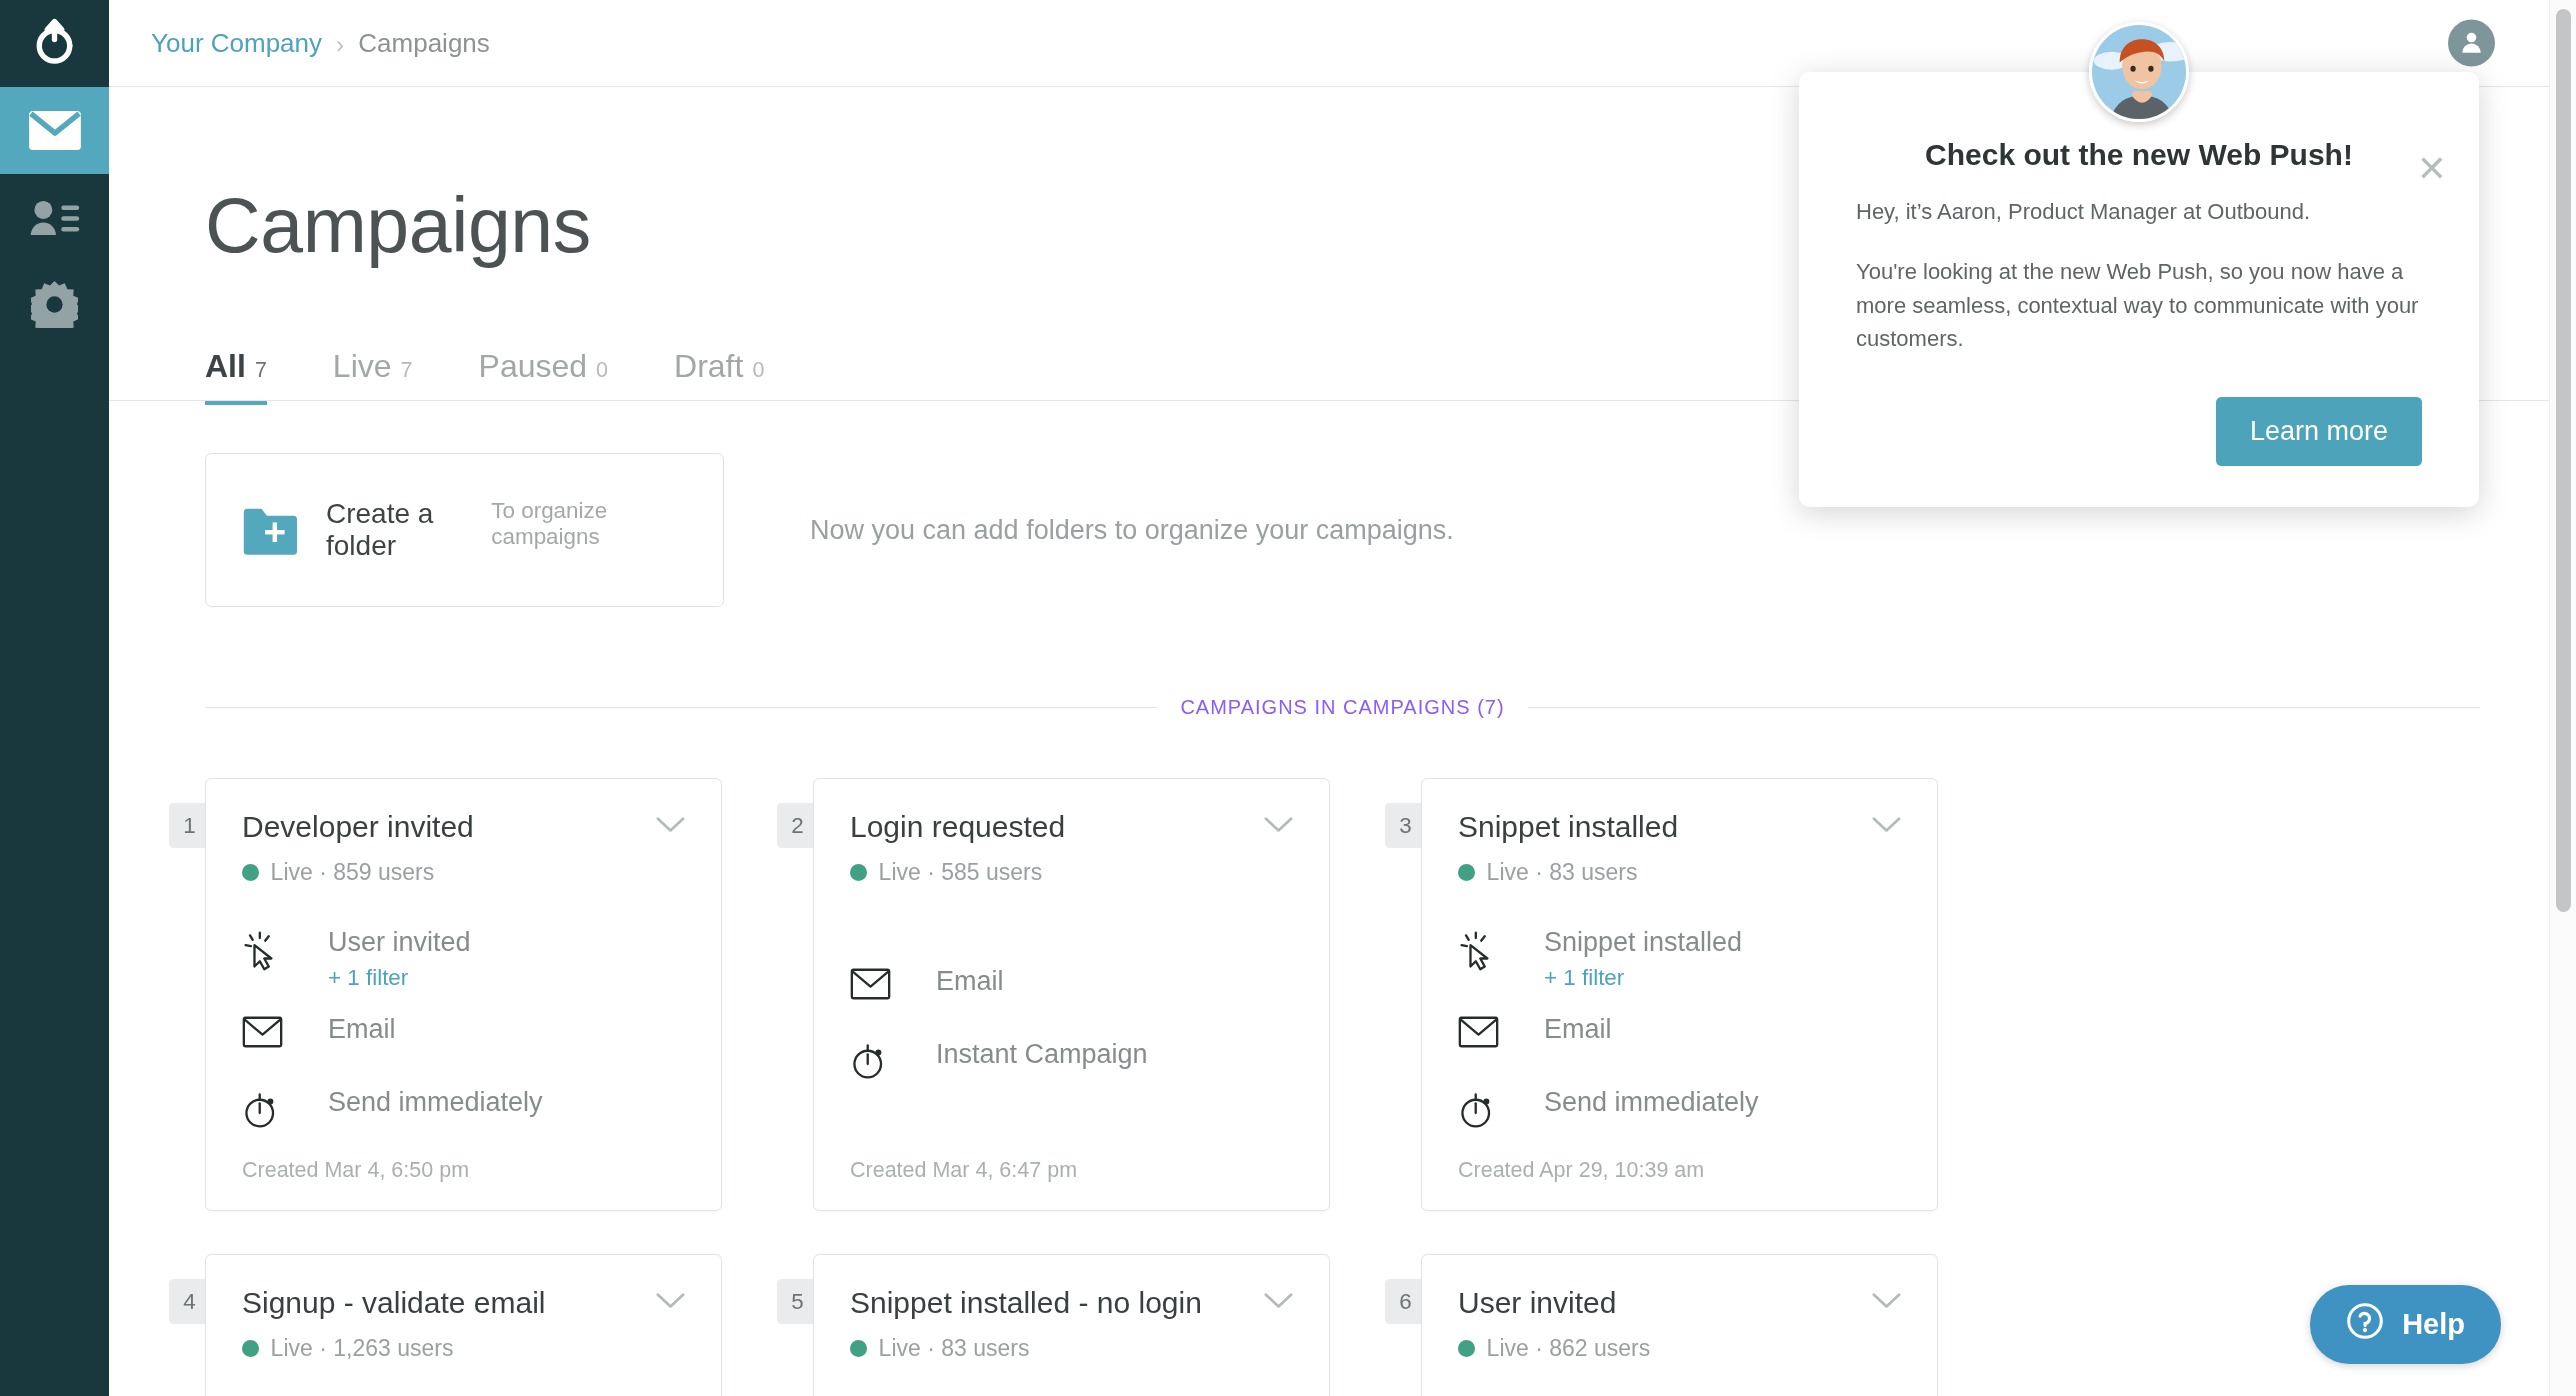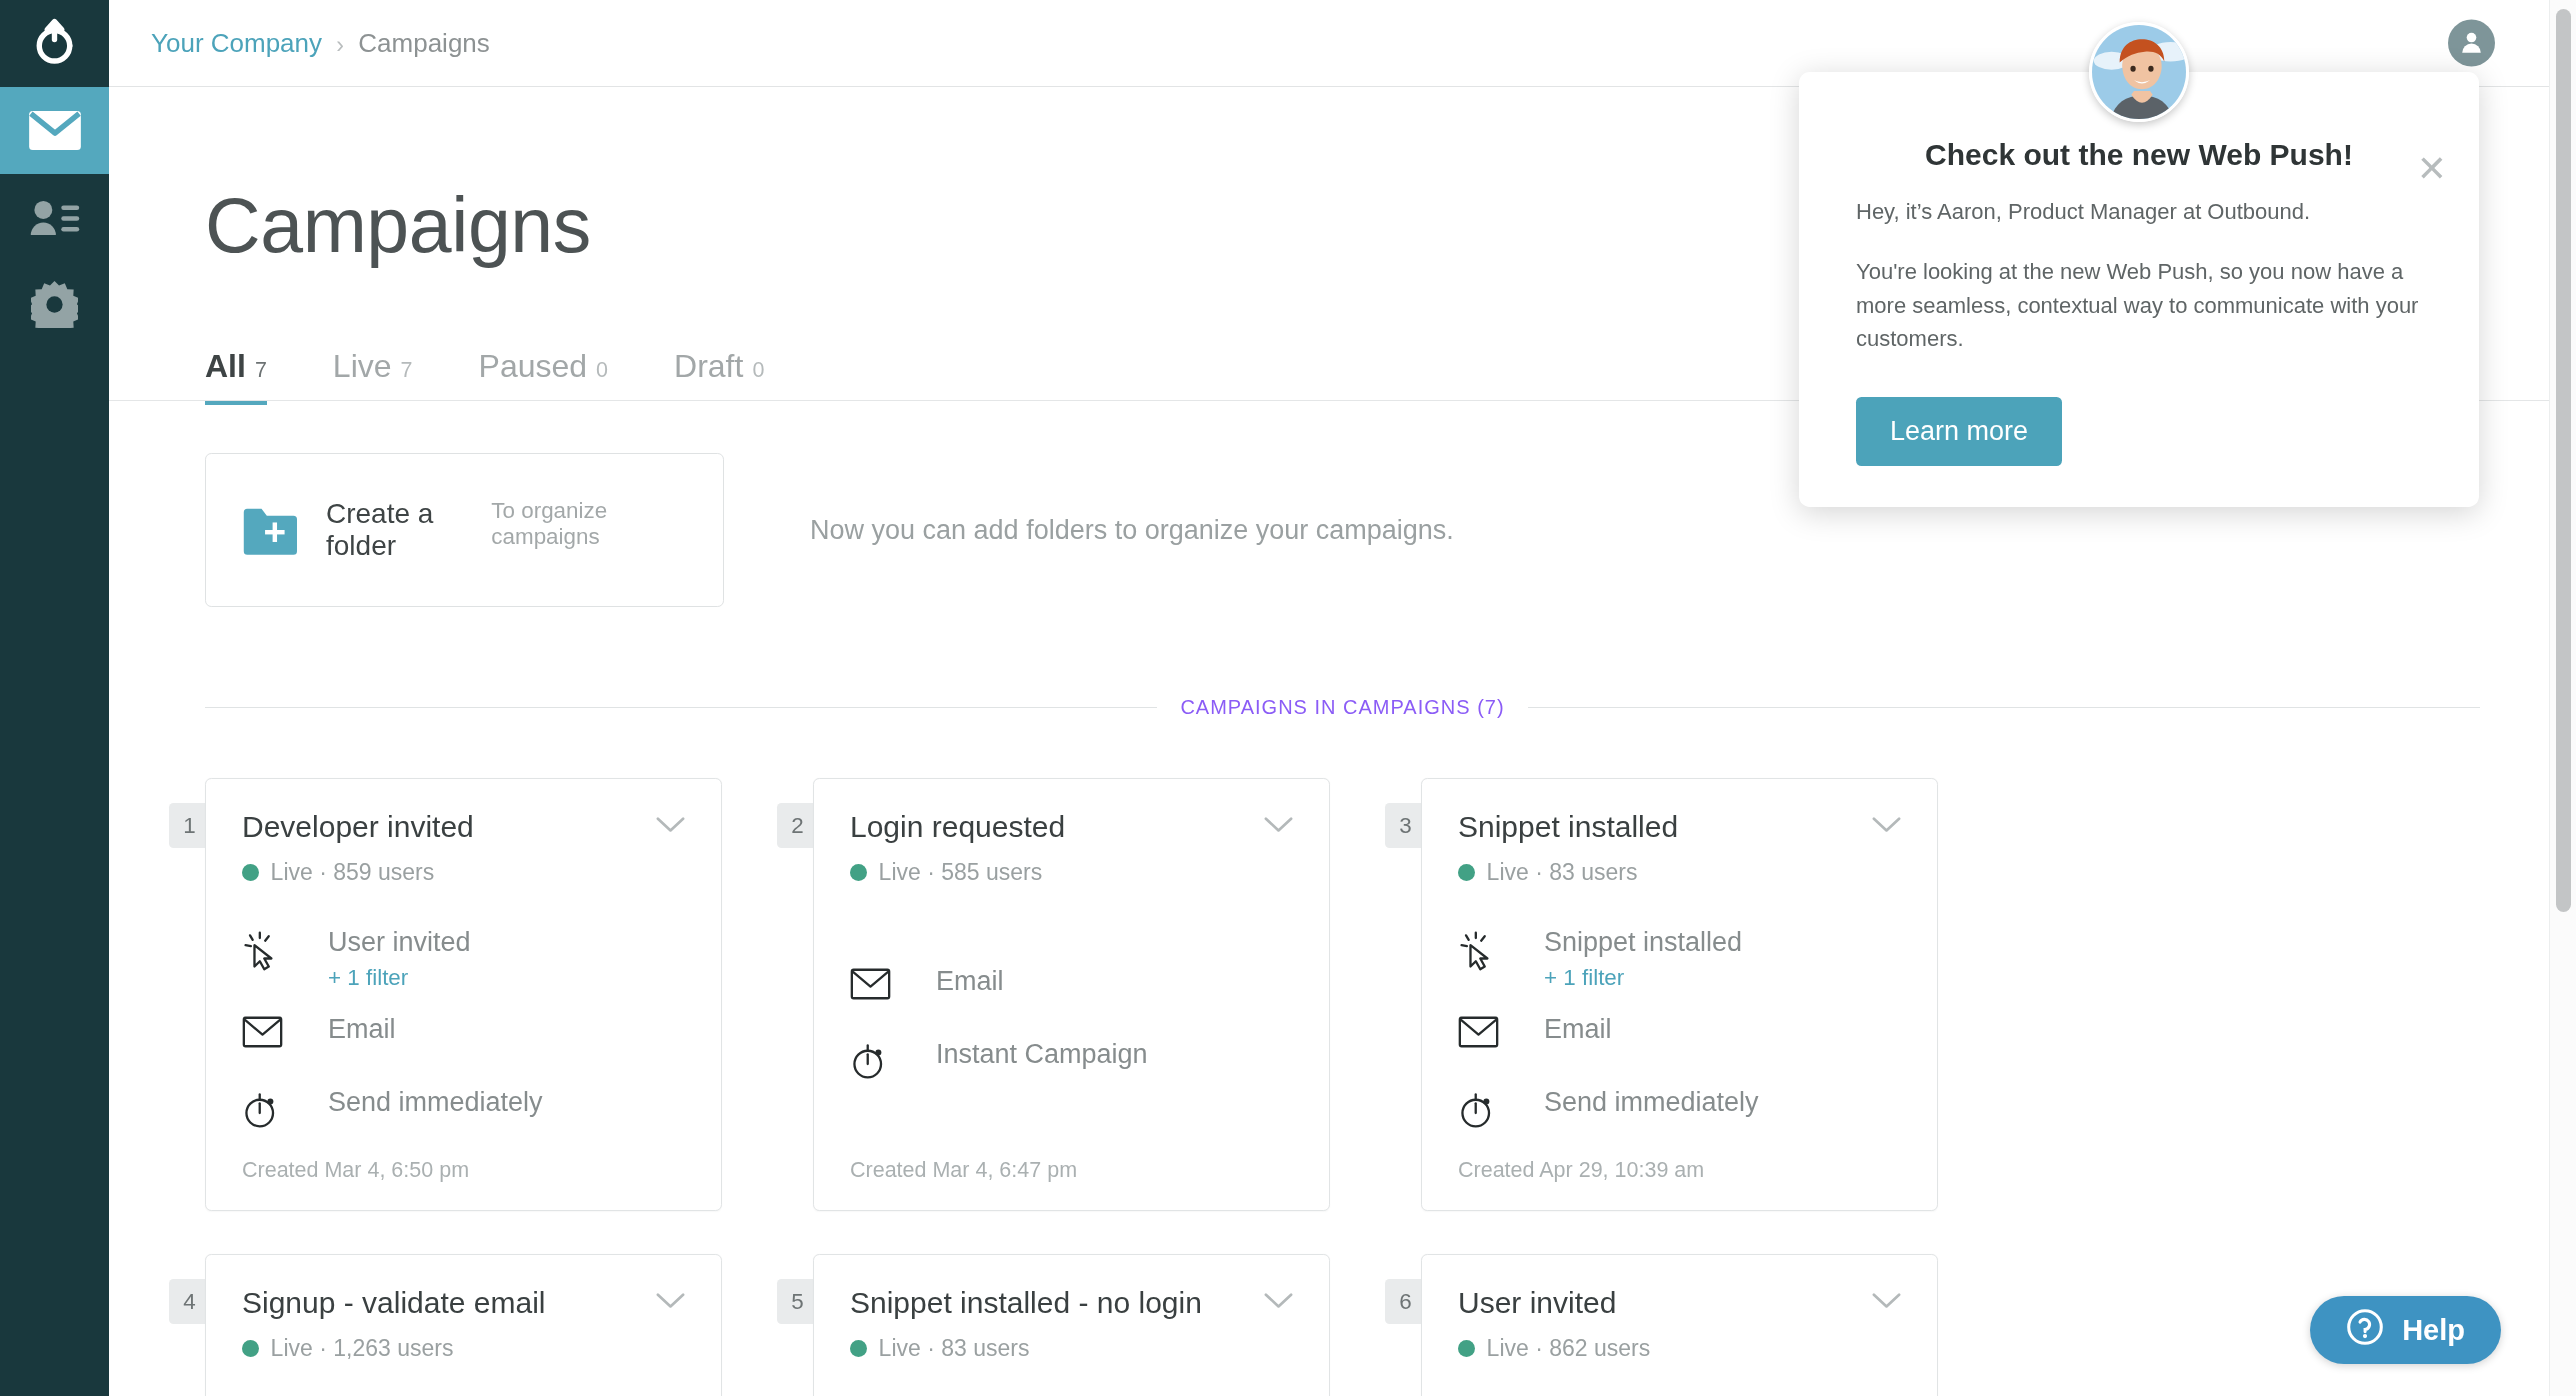--- a/index.html
+++ b/index.html
@@ -173,30 +173,30 @@
     width: 100px; height: 100px; border-radius: 50%; overflow: hidden;
     border: 3.6px solid #fff; box-shadow: 0 2.7px 9px rgba(0,0,0,0.22);
   }
   .pop-close {
     position: absolute; right: 32px; top: 79px; font-size: 36px; color: #b7bcbd;
     line-height: 1; cursor: pointer; font-family: "Liberation Sans", sans-serif;
   }
   .pop-title { text-align: center; font-size: 30px; color: #2f3536; font-weight: bold; }
   .pop-body { margin-top: 23px; font-size: 22px; color: #5f6566; line-height: 1.52; }
   .pop-body p + p { margin-top: 27px; }
-  .pop-actions { display: flex; justify-content: flex-start; margin-top: 41px; }
+  .pop-actions { display: flex; justify-content: flex-end; margin-top: 41px; }
   .learn-btn {
     background: #4CA3BA; color: #fff; border: none; border-radius: 5.4px;
     font-size: 27px; padding: 19px 34px; cursor: pointer;
     font-family: "Liberation Sans", sans-serif;
   }
 
   
   .help-btn {
-    position: absolute; right: 75px; bottom: 32px; height: 68px; padding: 0 36px;
+    position: absolute; right: 75px; bottom: 32px; height: 79px; padding: 0 36px;
     background: #3E93C2; color: #fff; border: none; border-radius: 39px;
     display: flex; align-items: center; gap: 18px; font-size: 29px; font-weight: bold;
     cursor: pointer; font-family: "Liberation Sans", sans-serif; z-index: 45;
     box-shadow: 0 1.8px 9px rgba(0,0,0,0.18);
   }
 
   
   .scrollbar {
     position: absolute; right: 0; top: 0; width: 27px; height: 1396px;
     background: #fbfbfb; border-left: 0.9px solid #eceeee; z-index: 50;

